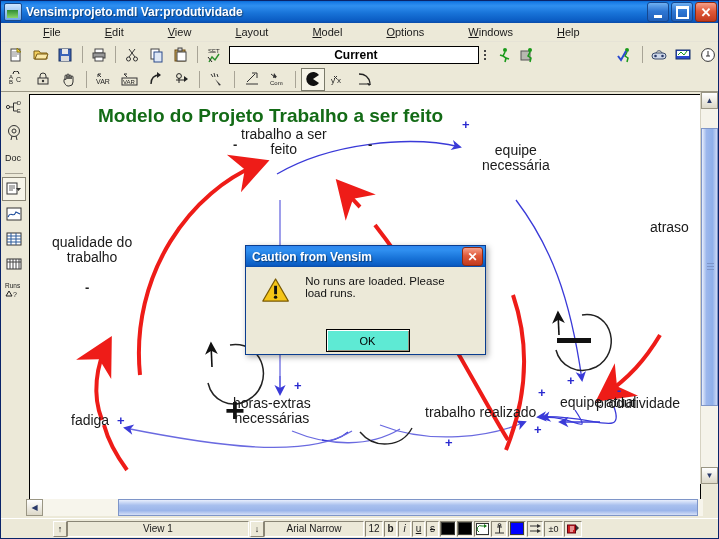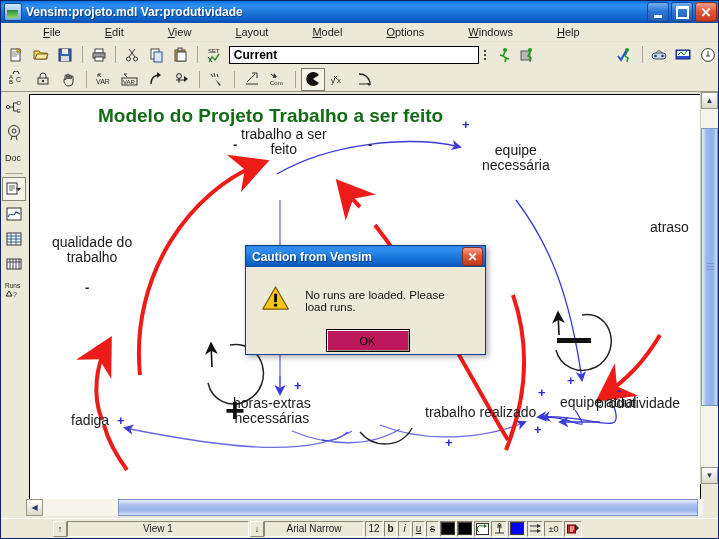--- a/index.html
+++ b/index.html
@@ -45,21 +45,21 @@
   .toolbar{position:absolute;left:0;width:719px;height:25px;background:#ece9d8;
     display:flex;align-items:center;box-sizing:border-box;padding-left:3px;}
   .toolbar.row1{top:41px;}
   .toolbar.row2{top:66px;border-bottom:1px solid #9a9684;}
   .tbtn{width:22px;height:21px;margin:0 1px;display:flex;align-items:center;justify-content:center;
     font-size:12px;color:#30302a;position:relative;border:1px solid transparent;}
   .tbtn.pressed{border:1px solid #7a7a6a;background:#f6f4e8;}
   .sep{width:1px;height:17px;background:#a8a496;margin:0 4px;}
   .combo{height:18px;width:268px;background:#fff;border:1px solid #000;
     display:flex;align-items:center;padding-left:4px;box-sizing:border-box;
-    font-size:12px;font-weight:bold;color:#000;margin-left:2px;}
+    font-size:12px;font-weight:bold;color:#000;margin-left:2px;justify-content:center;}
   .dots{width:5px;display:flex;flex-direction:column;justify-content:center;align-items:center;
     gap:2px;margin:0 4px;}
   .dots i{width:2px;height:2px;background:#444;display:block;}
 
   
   .ic{display:block;}
 
   
   .leftstrip{position:absolute;left:0;top:91px;width:25px;height:409px;background:#ece9d8;
     display:flex;flex-direction:column;align-items:center;padding-top:3px;box-sizing:border-box;}
@@ -119,24 +119,24 @@
     background:#ece9d8;border:1px solid #0a3d8f;box-sizing:border-box;
     box-shadow:2px 2px 6px rgba(0,0,0,.35);}
   .dlg-title{height:21px;
     background:linear-gradient(180deg,#2f86ef 0%,#2f8ff0 20%,#1873d8 58%,#0b5dc4 90%,#0a4ba8 100%);
     display:flex;align-items:center;padding:0 2px 0 6px;box-sizing:border-box;}
   .dlg-title-text{color:#fff;font-size:12px;font-weight:bold;text-shadow:1px 1px 1px rgba(0,0,0,.45);}
   .dlg-close{margin-left:auto;width:19px;height:17px;border:1px solid #8f2a12;border-radius:3px;
     background:linear-gradient(180deg,#f6a08a,#e05a3a 45%,#c23a1e);
     color:#fff;font-size:12px;font-weight:bold;display:flex;align-items:center;justify-content:center;}
   .dlg-body{position:relative;height:89px;display:flex;flex-direction:column;align-items:center;}
-  .dlg-msgrow{display:flex;align-items:flex-end;margin-top:16px;width:100%;padding:0 16px;box-sizing:border-box;}
+  .dlg-msgrow{display:flex;align-items:flex-start;margin-top:8px;width:100%;padding:0 16px;box-sizing:border-box;}
   .dlg-msg{font-size:11.5px;color:#111;margin-left:16px;}
   .dlg-ok{position:absolute;left:50%;margin-left:-40px;top:62px;width:82px;height:21px;
-    background:#be185d;border:1px solid #000;box-shadow:inset 1px 1px 0 #fff, inset -1px -1px 0 #9a9684;
+    background:#5eead4;border:1px solid #000;box-shadow:inset 1px 1px 0 #fff, inset -1px -1px 0 #9a9684;
     font-size:11px;color:#000;display:flex;align-items:center;justify-content:center;}
 </style>
 </head>
 <body>
 
 <div class="app">
 
   <div class="titlebar">
     <div class="title-icon"></div>
     <div class="title-text">Vensim:projeto.mdl Var:produtividade</div>

